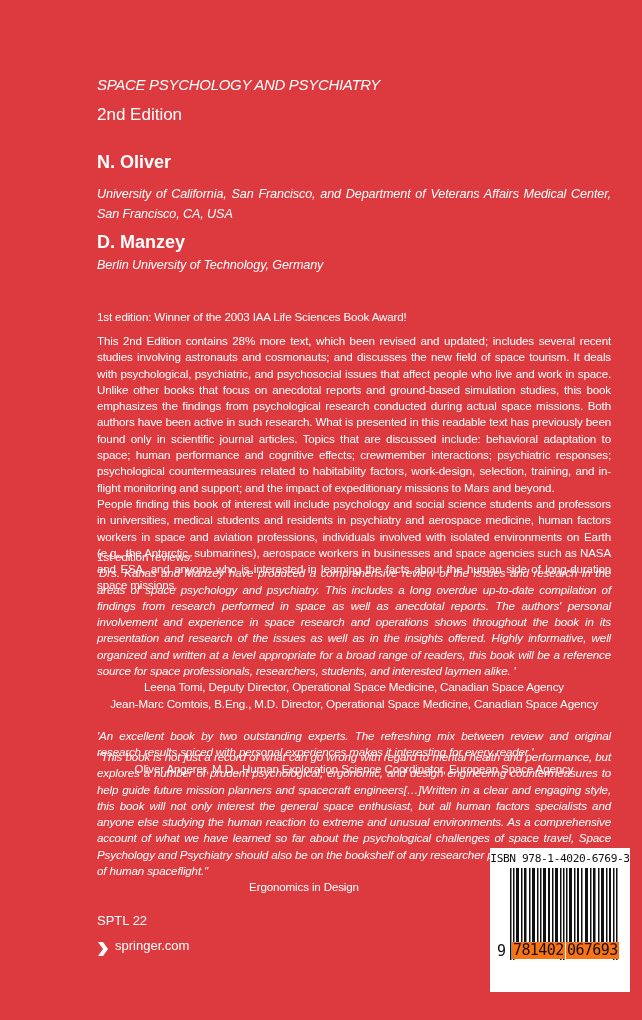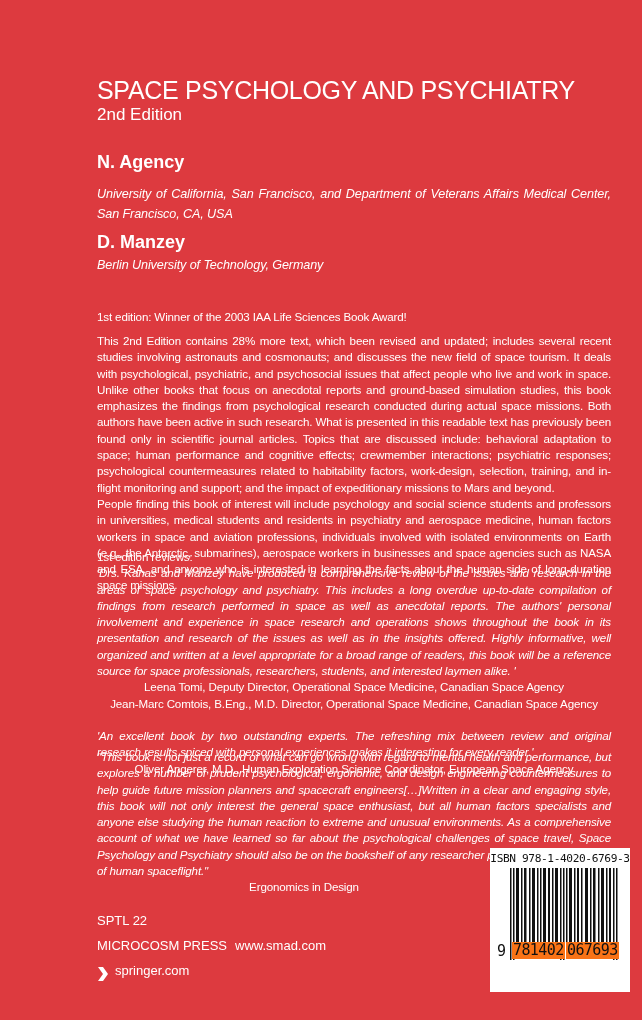--- a/index.html
+++ b/index.html
@@ -13,21 +13,22 @@
     .cover {
       position: absolute;
       left: 97px;
       top: 0;
       width: 514px;
       height: 1020px;
     }
     .title {
       position: absolute;
       top: 76px; left: 0;
-      font-size: 25px;
+      font-size: 15px;
+      font-style: italic;
       letter-spacing: -0.3px;
       white-space: nowrap;
     }
     .edition {
       position: absolute;
       top: 105px; left: 0;
       font-size: 17px;
     }
     .author {
       position: absolute;
@@ -135,21 +136,21 @@
     .bc-g2 { left: 76px; }
   </style>
 </head>
 <body>
 
 <div class="cover">
 
   <div class="title">SPACE PSYCHOLOGY AND PSYCHIATRY</div>
   <div class="edition">2nd Edition</div>
 
-  <div class="author a1">N. Agency</div>
+  <div class="author a1">N. Oliver</div>
   <div class="affil f1">University of California, San Francisco, and Department of Veterans Affairs Medical Center, San Francisco, CA, USA</div>
 
   <div class="author a2">D. Manzey</div>
   <div class="affil f2">Berlin University of Technology, Germany</div>
 
   <div class="body-block award">1st edition: Winner of the 2003 IAA Life Sciences Book Award!</div>
 
   <div class="body-block description">
     <p class="pa">This 2nd Edition contains 28% more text, which been revised and updated; includes several recent studies involving astronauts and cosmonauts; and discusses the new field of space tourism. It deals with psychological, psychiatric, and psychosocial issues that affect people who live and work in space. Unlike other books that focus on anecdotal reports and ground-based simulation studies, this book emphasizes the findings from psychological research conducted during actual space missions. Both authors have been active in such research. What is presented in this readable text has previously been found only in scientific journal articles. Topics that are discussed include: behavioral adaptation to space; human performance and cognitive effects; crewmember interactions; psychiatric responses; psychological countermeasures related to habitability factors, work-design, selection, training, and in-flight monitoring and support; and the impact of expeditionary missions to Mars and beyond.</p>
     <p>People finding this book of interest will include psychology and social science students and professors in universities, medical students and residents in psychiatry and aerospace medicine, human factors workers in space and aviation professions, individuals involved with isolated environments on Earth (e.g., the Antarctic, submarines), aerospace workers in businesses and space agencies such as NASA and ESA, and anyone who is interested in learning the facts about the human side of long-duration space missions.</p>
@@ -165,24 +166,20 @@
     <div class="attrib">Oliver Angerer, M.D., Human Exploration Science Coordinator, European Space Agency</div>
   </div>
 
   <div class="body-block final-quote">
     <div class="quote">"This book is not just a record of what can go wrong with regard to mental health and performance, but explores a number of prudent psychological, ergonomic, and design engineering countermeasures to help guide future mission planners and spacecraft engineers[…]Written in a clear and engaging style, this book will not only interest the general space enthusiast, but all human factors specialists and anyone else studying the human reaction to extreme and unusual environments. As a comprehensive account of what we have learned so far about the psychological challenges of space travel, Space Psychology and Psychiatry should also be on the bookshelf of any researcher plotting the future course of human spaceflight."</div>
     <div class="attrib" style="padding-right:100px;">Ergonomics in Design</div>
   </div>
 
   <div class="series">
     <div class="row">SPTL 22</div>
-    <div class="row">
-      <span>MICROCOSM PRESS</span>
-      <span class="url">www.smad.com</span>
-    </div>
     <div class="row springer-row">
       <span class="chevron">
         <svg width="11" height="14" viewBox="0 0 11 14">
             <path d="M1 0 L6 0 L11 7 L6 14 L1 14 L6 7 Z" fill="#ffffff"></path>
           </svg>
       </span>
       <span>springer.com</span>
     </div>
   </div>
 </div>

